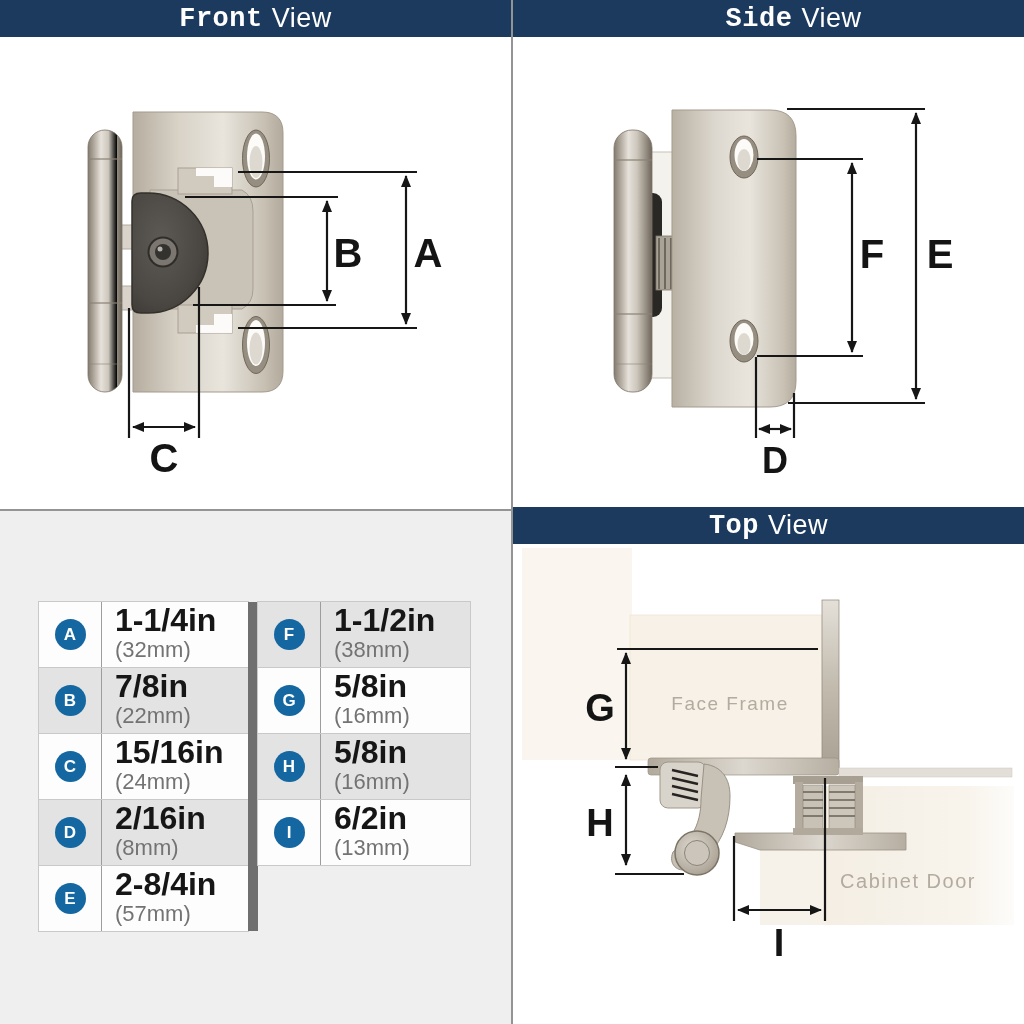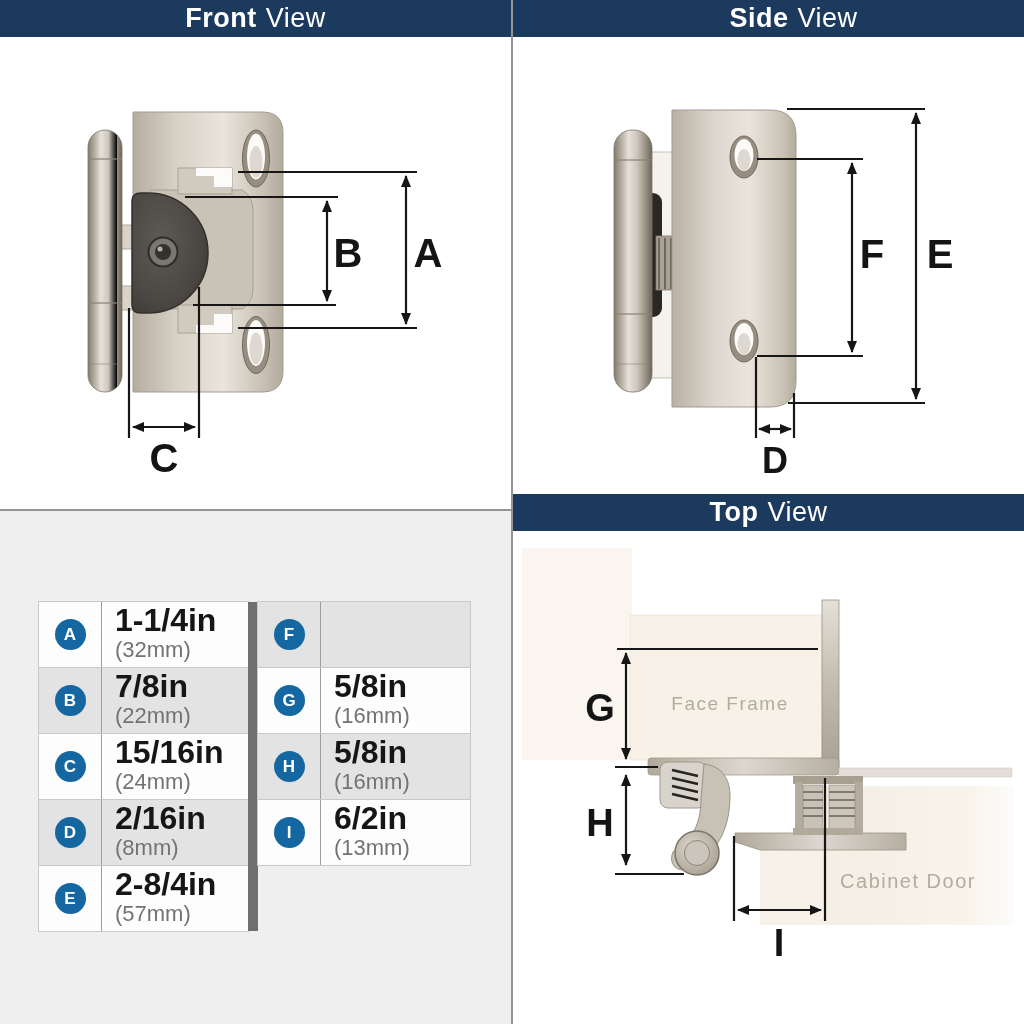--- a/index.html
+++ b/index.html
@@ -4,25 +4,25 @@
 <style>
   html,body{margin:0;padding:0;background:#ffffff;}
   #stage{position:relative;width:1024px;height:1024px;background:#ffffff;overflow:hidden;
          font-family:"Liberation Sans",sans-serif;}
   
   .vdivider{position:absolute;left:511px;top:0;width:2px;height:1024px;background:#949494;}
   .hdivider{position:absolute;left:0;top:509px;width:512px;height:2px;background:#949494;}
   
   .viewbar{position:absolute;height:37px;background:#1c3a5e;display:flex;align-items:center;
            justify-content:center;color:#ffffff;font-size:27px;letter-spacing:0.5px;}
-  .viewbar .b{font-weight:700;margin-right:9px;}
+  .viewbar .b{font-weight:700;margin-right:9px;font-family:Liberation Mono, monospace;}
   .viewbar .r{font-weight:400;}
   #bar-front{left:0;top:0;width:511px;}
   #bar-side{left:513px;top:0;width:561px;}
-  #bar-top{left:513px;top:494px;width:511px;}
+  #bar-top{left:513px;top:507px;width:511px;}
   
   #table-quadrant{position:absolute;left:0;top:511px;width:511px;height:513px;background:#efefef;}
   .dim-group{position:absolute;outline:1px solid #c9c9c9;}
   #group-left{left:39px;top:602px;width:209px;}
   #group-right{left:258px;top:602px;width:212px;}
   #group-bar{position:absolute;left:248px;top:602px;width:10px;height:329px;background:#6f6f6f;}
   .dim-row{display:flex;height:65px;align-items:center;border-top:1px solid #c9c9c9;}
   .dim-row:first-child{border-top:none;}
   .dim-row.w{background:#fdfdfd;}
   .dim-row.g{background:#e3e3e3;}
@@ -358,20 +358,24 @@
     </div>
   </div>
 
   <div id="group-bar"></div>
 
   <div class="dim-group" id="group-right">
     <div class="dim-row g">
       <div class="badge-cell">
           <span class="badge">F</span>
         </div>
+      <div class="val-cell">
+        <span class="val-in">1-1/2in</span>
+        <span class="val-mm">(38mm)</span>
+      </div>
     </div>
     <div class="dim-row w">
       <div class="badge-cell">
           <span class="badge">G</span>
         </div>
       <div class="val-cell">
         <span class="val-in">5/8in</span>
         <span class="val-mm">(16mm)</span>
       </div>
     </div>

